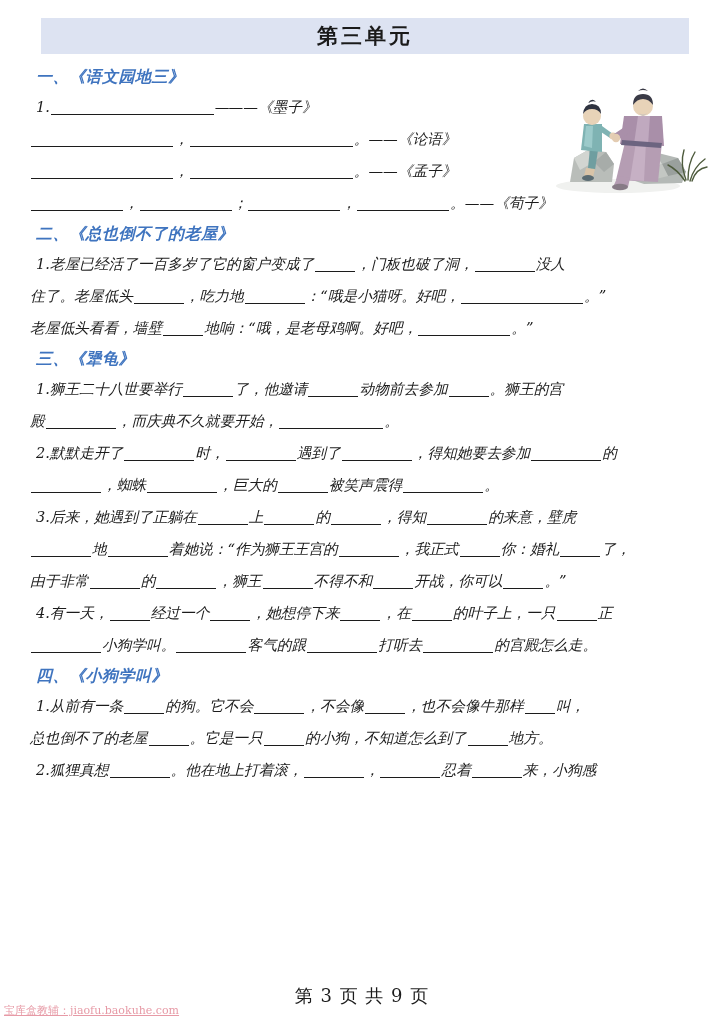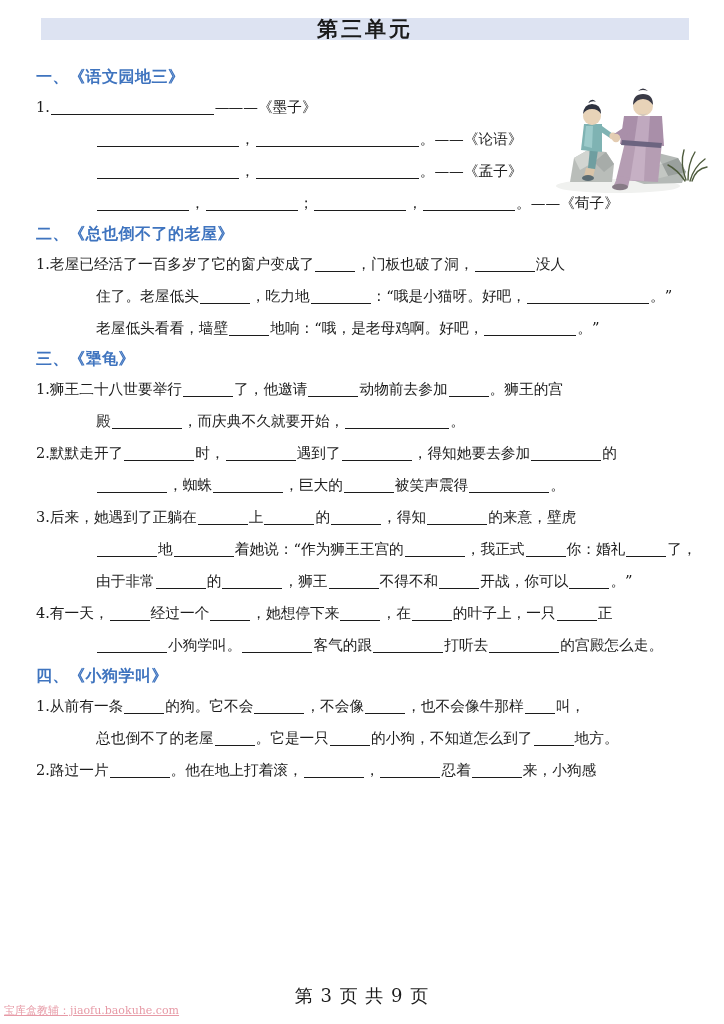--- a/index.html
+++ b/index.html
@@ -21,40 +21,41 @@
     height: 1024px;
     box-sizing: border-box;
   }
 
   
   .title-band {
     position: absolute;
     left: 41px;
     top: 18px;
     width: 648px;
-    height: 22px;
+    height: 36px;
     background: #dde3f2;
     display: flex;
     align-items: center;
     justify-content: center;
   }
   .title-band .title-text {
     font-family: "DejaVu Serif", "Liberation Serif", serif;
     font-size: 21px;
     font-weight: 600;
     color: #1a1a1a;
     letter-spacing: 3px;
   }
 
   
   .content {
     position: absolute;
     left: 0;
     top: 62px;
     width: 724px;
+    font-style: italic;
   }
 
   .section { margin: 0; }
 
   .sec-head {
     font-family: "DejaVu Serif", "Liberation Serif", serif;
     font-size: 16px;
     font-weight: 700;
     color: #3f74bf;
     padding: 5px 0 3px 36px;
@@ -64,21 +65,21 @@
 
   .qline {
     font-family: "DejaVu Serif", "Liberation Serif", serif;
     font-size: 14.7px;
     color: #1c1c1c;
     line-height: 32px;
     padding-left: 36px;
     white-space: nowrap;
     letter-spacing: 0px;
   }
-  .qline.indent { padding-left: 96px; }
+  .qline.indent { padding-left: 30px; }
 
   .num {
     font-family: "DejaVu Serif", "Liberation Serif", serif;
     font-size: 14.5px;
   }
 
   
   .bl {
     display: inline-block;
     border-bottom: 1.3px solid #1c1c1c;
@@ -284,21 +285,21 @@
 
       <div class="qline">
         <span class="num">1.</span><span>从前有一条</span><span class="bl w4"></span><span>的狗。它不会</span><span class="bl w5"></span><span>，不会像</span><span class="bl w4"></span><span>，也不会像牛那样</span><span class="bl w3"></span><span>叫，</span>
       </div>
 
       <div class="qline indent">
         <span>总也倒不了的老屋</span><span class="bl w4"></span><span>。它是一只</span><span class="bl w4"></span><span>的小狗，不知道怎么到了</span><span class="bl w4"></span><span>地方。</span>
       </div>
 
       <div class="qline">
-        <span class="num">2.</span><span>路过一片</span><span class="bl w6"></span><span>。他在地上打着滚，</span><span class="bl w6"></span><span>，</span><span class="bl w6"></span><span>忍着</span><span class="bl w5"></span><span>来，小狗感</span>
+        <span class="num">2.</span><span>狐狸真想</span><span class="bl w6"></span><span>。他在地上打着滚，</span><span class="bl w6"></span><span>，</span><span class="bl w6"></span><span>忍着</span><span class="bl w5"></span><span>来，小狗感</span>
       </div>
 
     </div>
 
   </div>
 
   <div class="footer-left">宝库盒教辅：jiaofu.baokuhe.com</div>
   <div class="footer-center">第 3 页 共 9 页</div>
 
 </div>

